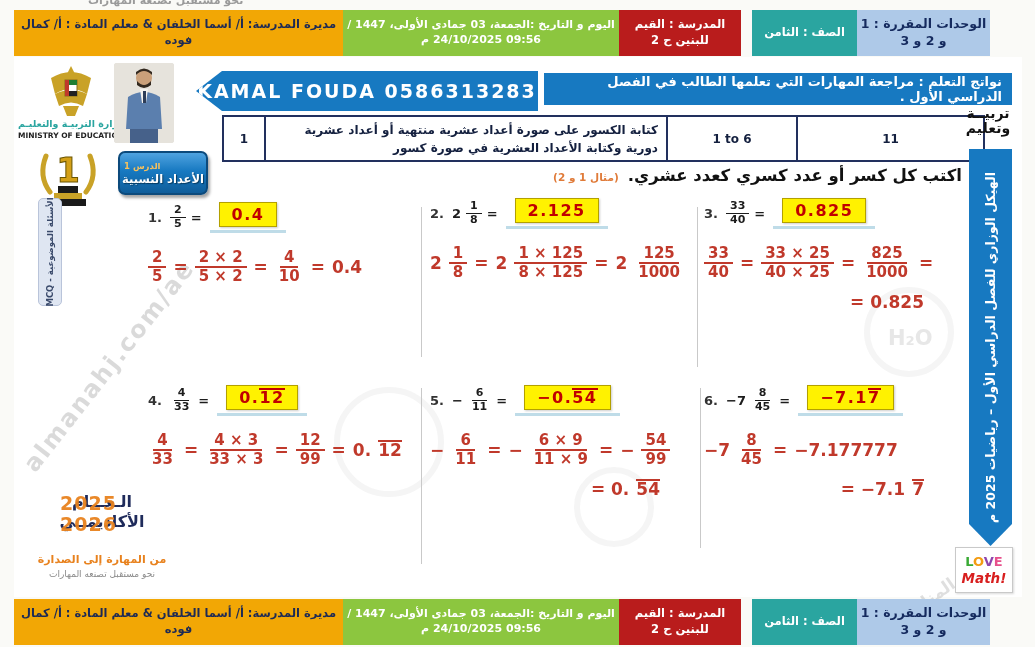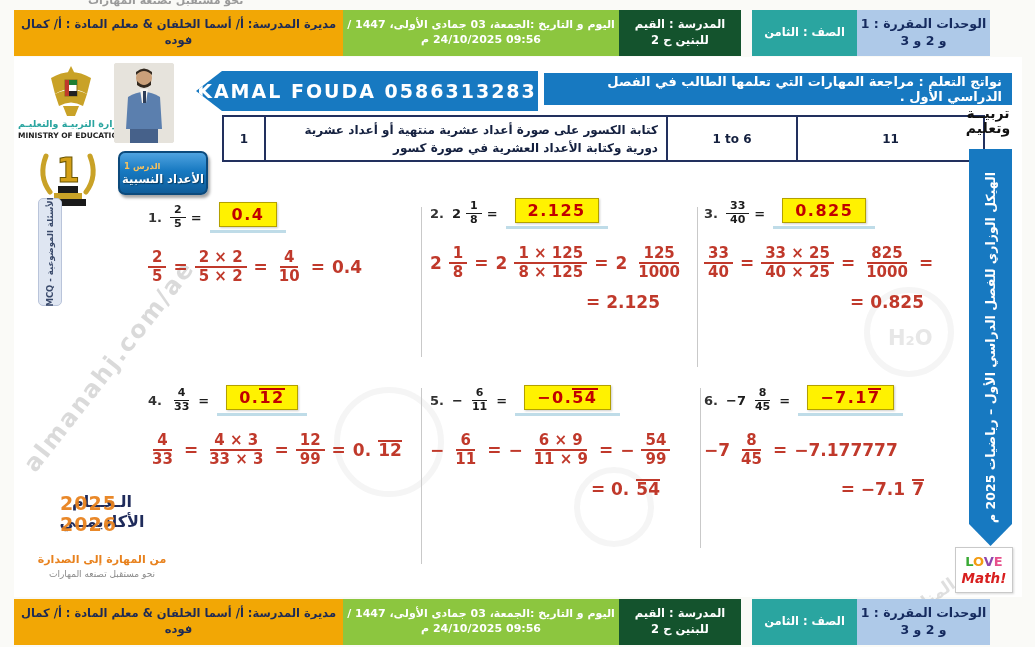--- a/index.html
+++ b/index.html
@@ -5,21 +5,21 @@
   html,body{margin:0;padding:0;background:#fdfdfb;}
   *{box-sizing:border-box;font-family:"DejaVu Sans","Liberation Sans",sans-serif;}
   #canvas{position:relative;width:1035px;height:647px;background:#fafaf7;overflow:hidden;}
   .content{position:absolute;left:14px;top:57px;width:1008px;height:540px;background:#ffffff;}
 
   
   .bar-seg{position:absolute;height:46px;display:flex;flex-direction:column;align-items:center;justify-content:center;
            text-align:center;font-weight:bold;font-size:11.5px;line-height:1.35;direction:rtl;}
   .seg-staff{left:14px;width:329px;background:#f2a705;color:#1d2a55;}
   .seg-date{left:343px;width:276px;background:#8cc63f;color:#ffffff;font-size:11px;}
-  .seg-school{left:619px;width:122px;background:#14532d;color:#ffffff;}
+  .seg-school{left:619px;width:122px;background:#b91c1c;color:#ffffff;}
   .seg-grade{left:752px;width:105px;background:#2aa5a0;color:#ffffff;}
   .seg-units{left:857px;width:133px;background:#aec9e8;color:#152a5e;font-size:12.5px;}
   .bars-top .bar-seg{top:10px;}
   .bars-bottom .bar-seg{top:599px;}
 
   .tagline-top{position:absolute;top:-6px;left:88px;color:#9a9a9a;font-size:11px;font-weight:bold;direction:rtl;}
 
   
   .teacher-banner{position:absolute;left:196px;top:71px;width:342px;height:40px;background:#1779c1;
     clip-path:polygon(26px 0,100% 0,100% 100%,26px 100%,0 50%);
@@ -215,20 +215,24 @@
 
   <div class="lesson-badge">
     <div class="l1">الدرس 1</div>
     <div class="l2">الأعداد النسبية</div>
   </div>
 
   <div class="mcq-tab">
     <span>الأسئلة الموضوعية - MCQ</span>
   </div>
 
+  <div class="instruction">
+    <span class="main">اكتب كل كسر أو عدد كسري كعدد عشري.</span>
+    <span class="hint">(مثال 1 و 2)</span>
+  </div>
 
   <div class="problem p1">
     <div class="p-head">
         <span class="p-label">1.</span>
         <span class="p-given">
           <span class="frac">
             <span class="fn">2</span>
             <span class="fd">5</span>
           </span>
           <span class="tx">=</span>
@@ -285,23 +289,20 @@
           <span class="frac">
             <span class="fn">1 × 125</span>
             <span class="fd">8 × 125</span>
           </span>
           <span class="tx">=</span>
           <span class="tx">2</span>
           <span class="frac">
             <span class="fn">125</span>
             <span class="fd">1000</span>
           </span>
-        </div>
-        <div class="sol-line right">
-          <span class="tx">= 2.125</span>
         </div>
       </div>
   </div>
   <div class="problem p3">
     <div class="p-head">
         <span class="p-label">3.</span>
         <span class="p-given">
           <span class="frac">
             <span class="fn">33</span>
             <span class="fd">40</span>

